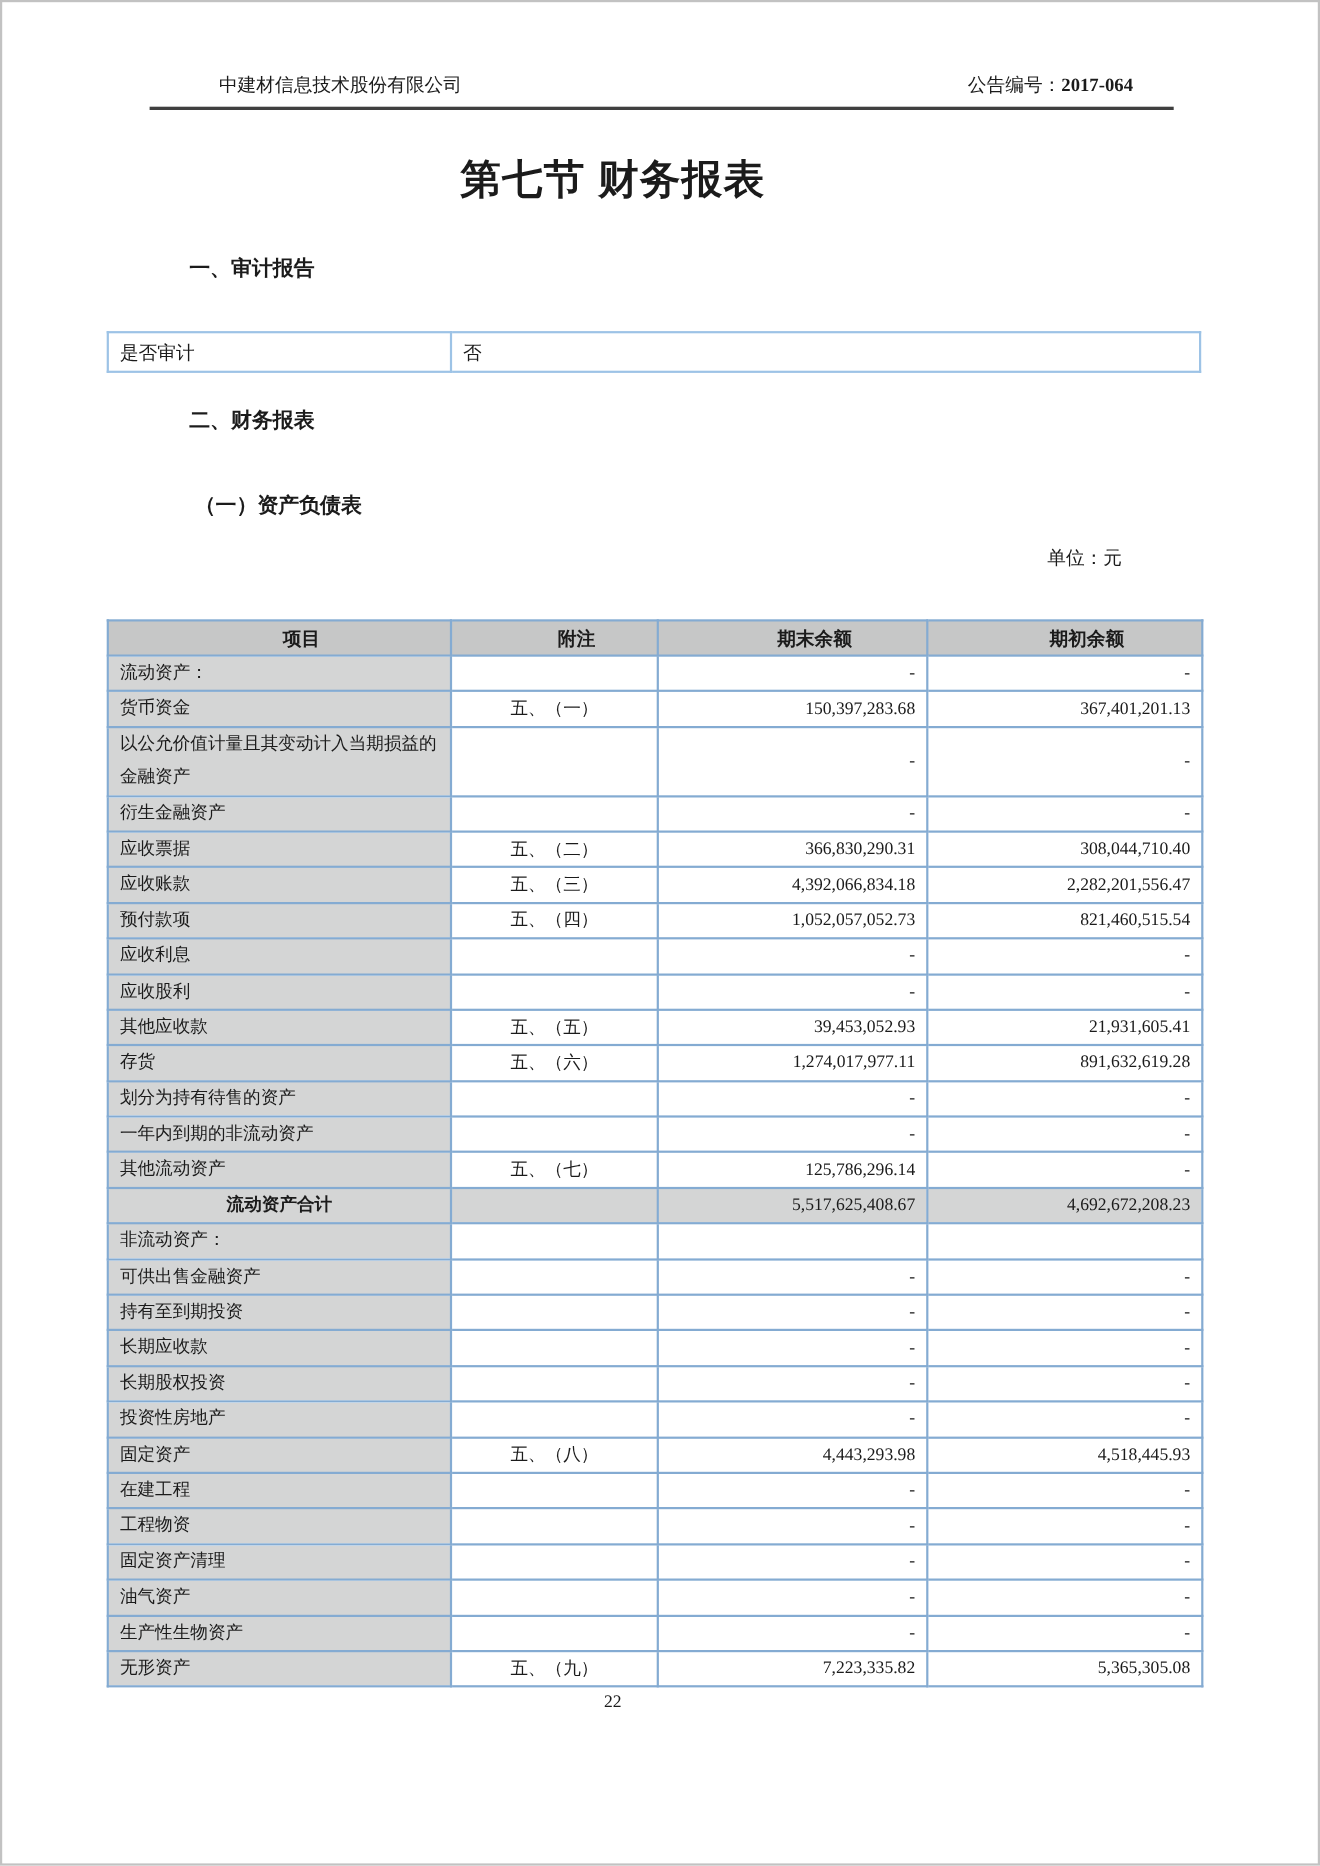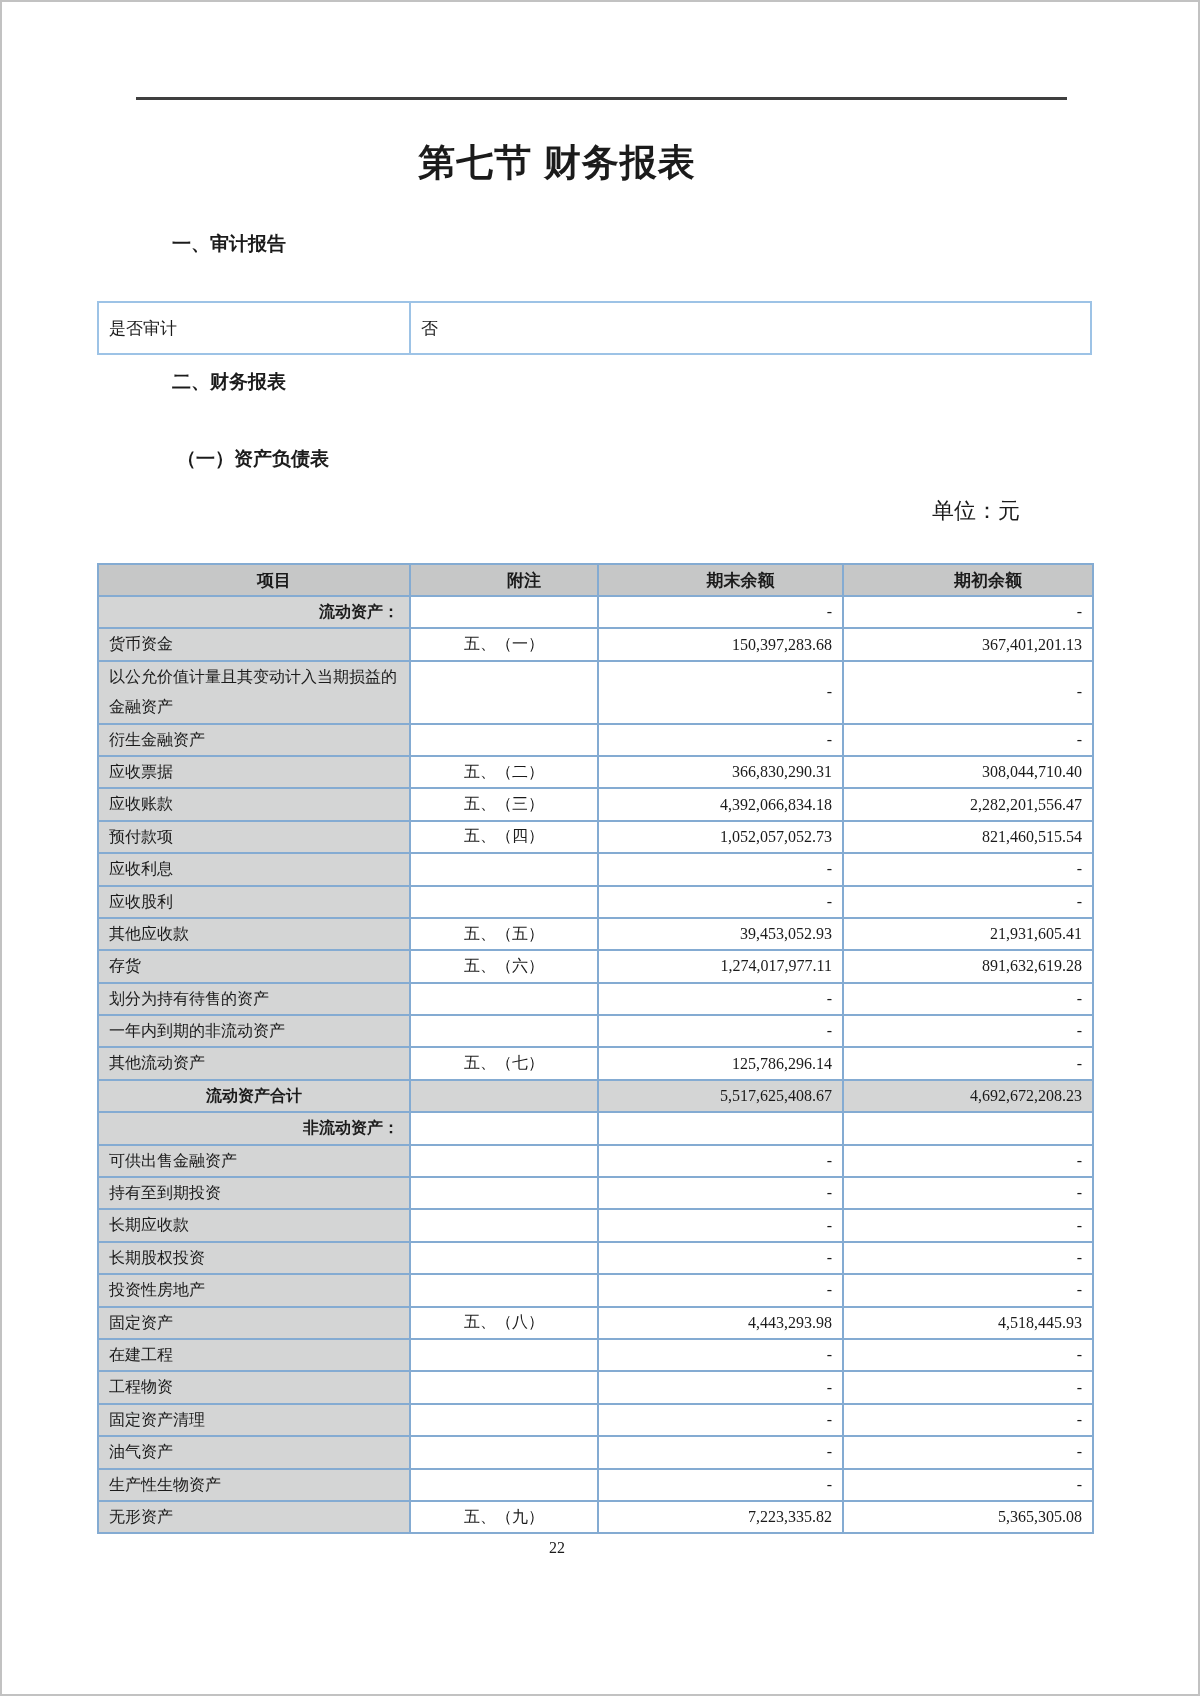--- a/index.html
+++ b/index.html
@@ -22,48 +22,52 @@
   .doc-title{position:absolute;top:136px;left:95px;width:920px;text-align:center;
              font-family:"Liberation Sans","DejaVu Sans",sans-serif;
              font-size:37px;font-weight:bold;letter-spacing:1px;}
 
   .h-sec{position:absolute;font-family:"Liberation Sans","DejaVu Sans",sans-serif;
          font-size:19px;font-weight:bold;}
   #sec-audit{top:229px;left:170px;}
   #sec-statements{top:367px;left:170px;}
   #sub-balance{top:444px;left:175px;}
 
-  .unit-label{position:absolute;top:494px;left:95px;width:923px;text-align:right;font-size:22px;}
+  .unit-label{position:absolute;top:494px;left:95px;width:923px;text-align:right;font-size:17px;}
 
   table{border-collapse:collapse;table-layout:fixed;}
 
   .audit-table{position:absolute;top:299px;left:95px;width:995px;}
-  .audit-table td{border:2px solid var(--audit-border);height:52px;font-size:17px;
+  .audit-table td{border:2px solid var(--audit-border);height:36px;font-size:17px;
                   padding:0 10px;background:#fff;vertical-align:middle;}
 
   .bs-table{position:absolute;top:561px;left:95px;width:995px;font-size:16px;}
   .bs-table th{border:2px solid var(--table-border);background:var(--header-bg);
                height:32px;font-size:17px;font-weight:bold;text-align:center;vertical-align:middle;padding-left:40px;}
   .bs-table td{border:2px solid var(--table-border);height:30px;padding:0 10px;
                vertical-align:middle;overflow:hidden;background:#fff;}
   .bs-table td.item{background:var(--label-bg);text-align:left;line-height:1.9;}
   .bs-table td.note{text-align:center;margin-top:20px;}
   .bs-table td.num{text-align:right;}
-  .bs-table tr.section td.item{font-weight:bold;text-align:right;}
+  .bs-table tr.section td.item{font-weight:normal;}
   .bs-table tr.total td{background:var(--label-bg);}
   .bs-table tr.total td.item{font-weight:bold;text-align:center;}
   .bs-table tr.tall td{height:44px;}
 
   .page-number{position:absolute;top:1537px;left:95px;width:920px;text-align:center;font-size:16px;}
 </style>
 </head>
 <body>
 
 <div class="page">
 
+  <header class="doc-header">
+    <span>中建材信息技术股份有限公司</span>
+    <span><span>公告编号：</span><span class="ann-no">2017-064</span></span>
+  </header>
   <div class="header-rule"></div>
 
   <h1 class="doc-title">第七节 财务报表</h1>
 
   <h2 class="h-sec" id="sec-audit">一、审计报告</h2>
 
   <table class="audit-table">
     <colgroup>
         <col style="width:312px">
         <col>

